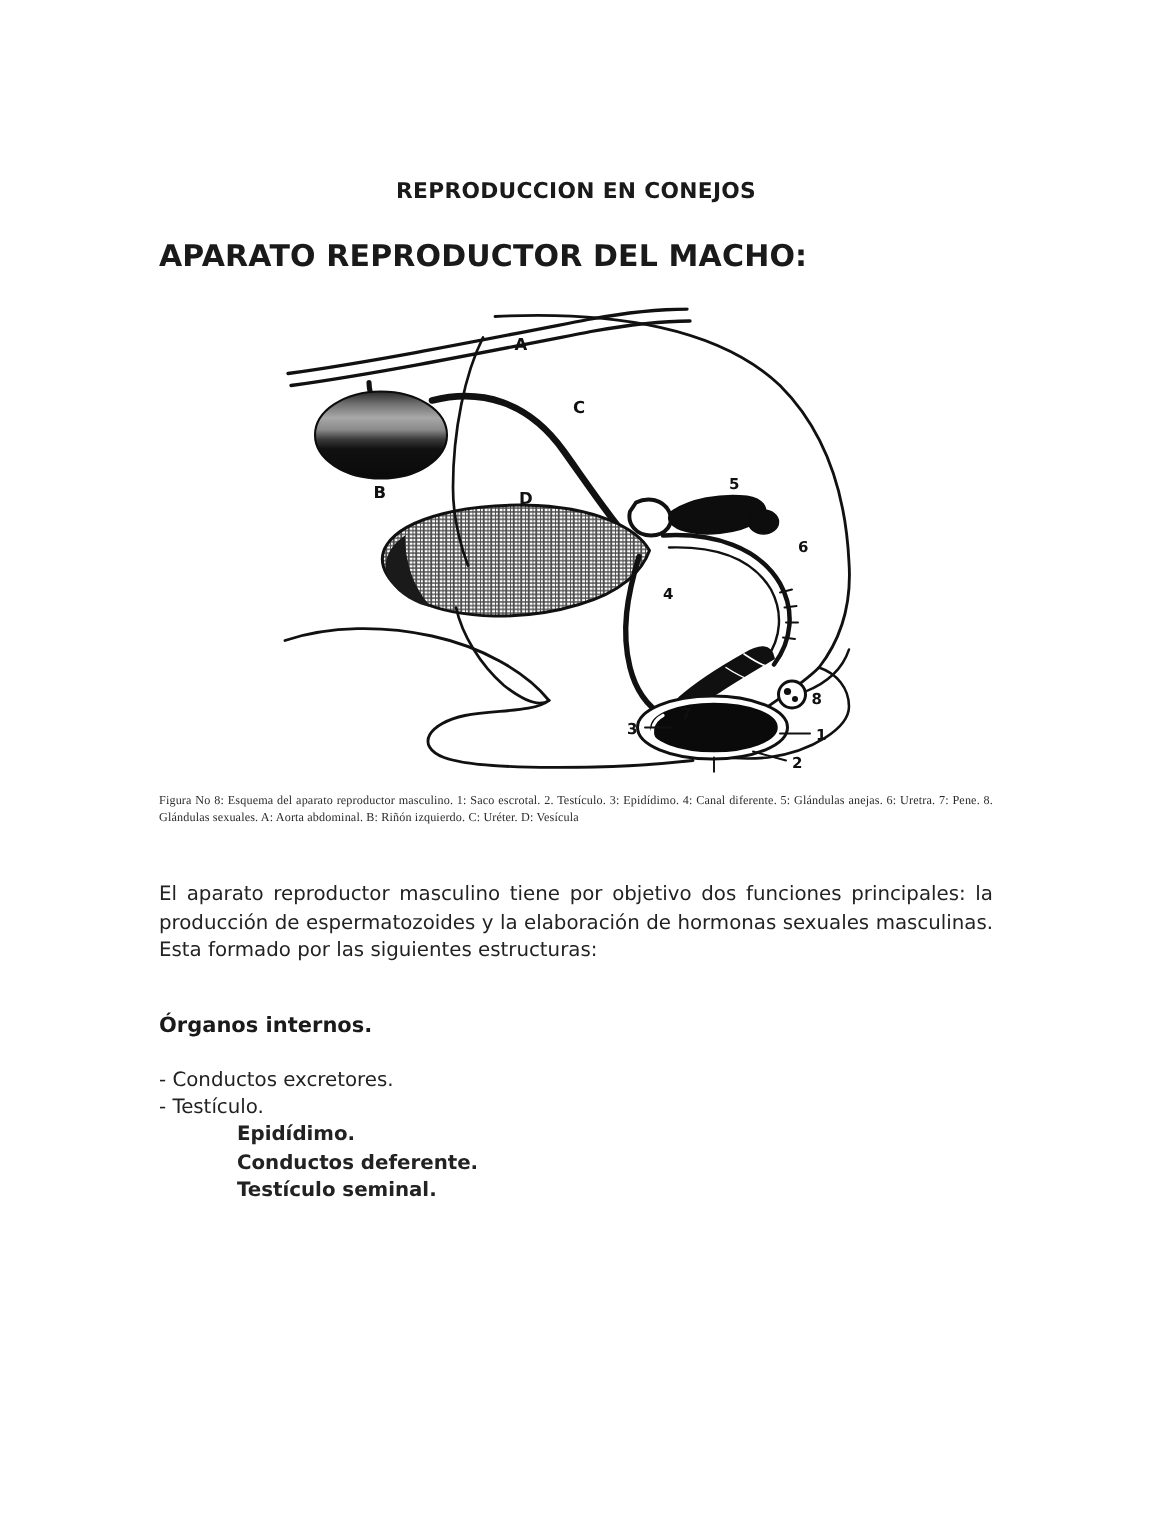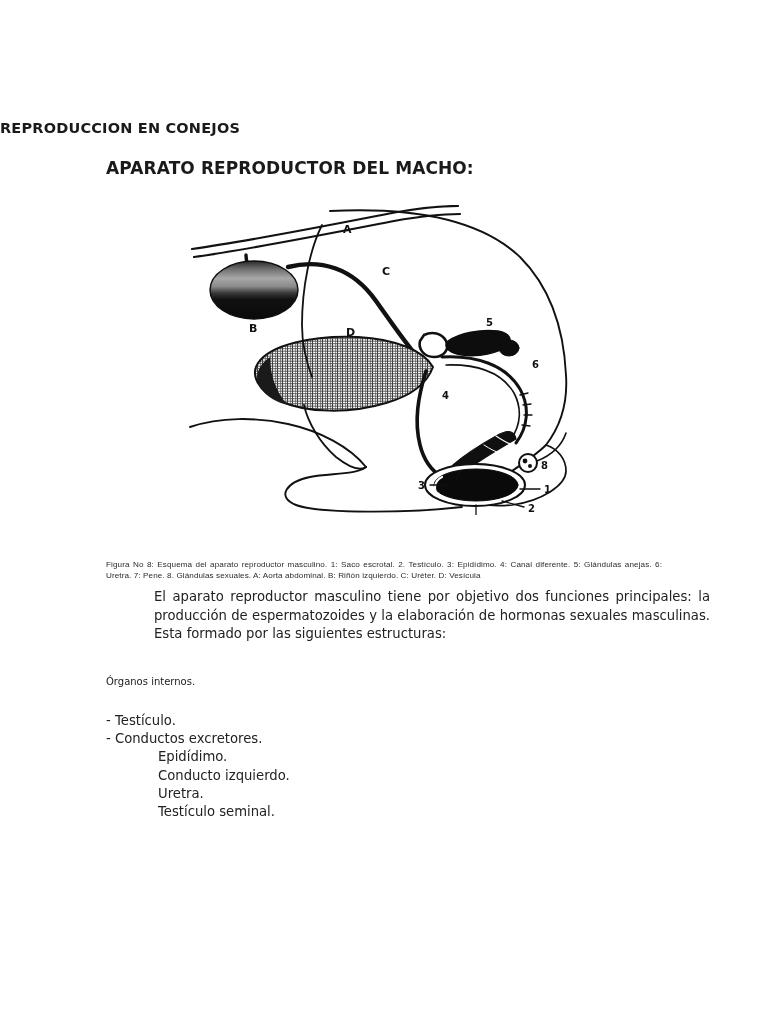--- a/index.html
+++ b/index.html
@@ -21,93 +21,93 @@
     inset: 0;
     background: #ffffff;
   }
 
   
   .doc-title {
     position: absolute;
     left: 0;
     right: 0;
     top: 120px;
-    text-align: left;
+    text-align: center;
     font-size: 14.5px;
     font-weight: bold;
     letter-spacing: 0.2px;
     font-family: "DejaVu Sans", sans-serif;
   }
   .section-heading {
     position: absolute;
     left: 106px;
     top: 158px;
-    font-size: 17px;
+    font-size: 20px;
     font-weight: bold;
     letter-spacing: 0.1px;
   }
 
   
   .figure-wrap {
     position: absolute;
     left: 180px;
     top: 205px;
     width: 440px;
     height: 310px;
   }
   .figure-wrap svg { display: block; }
 
   .fig-caption {
     position: absolute;
     left: 106px;
-    top: 559px;
+    top: 528px;
     width: 556px;
-    font-family: Liberation Sans, sans-serif;
+    font-family: Liberation Serif, serif;
     font-size: 8.1px;
     line-height: 1.42;
     color: #2b2b2b;
     text-align: justify;
     letter-spacing: 0.1px;
   }
 
   
   .body-paragraph {
     position: absolute;
     left: 106px;
     top: 588px;
     width: 556px;
     font-size: 13.2px;
     line-height: 1.42;
     text-align: justify;
     color: #222;
-    margin-left: 48px;
   }
 
   
   .subsection-heading {
     position: absolute;
     left: 106px;
     top: 676px;
-    font-size: 10px;
-    font-weight: normal;
+    font-size: 14px;
+    font-weight: bold;
   }
   .organ-list {
     position: absolute;
     left: 106px;
     top: 712px;
     width: 420px;
     font-size: 13.2px;
     line-height: 1.38;
     color: #222;
   }
   .organ-list .li {
     white-space: pre;
   }
   .organ-list .li.indent {
     padding-left: 52px;
+    font-weight: bold;
   }
 </style>
 </head>
 <body>
 
 <div class="page">
 
   <div class="doc-title">REPRODUCCION EN CONEJOS</div>
 
   <div class="section-heading">APARATO REPRODUCTOR DEL MACHO:</div>
@@ -223,21 +223,20 @@
     </svg>
   </div>
 
   <div class="fig-caption">Figura No 8:  Esquema del aparato reproductor masculino. 1: Saco escrotal. 2. Testículo. 3: Epidídimo. 4: Canal diferente. 5: Glándulas anejas. 6: Uretra. 7: Pene. 8. Glándulas sexuales. A: Aorta abdominal. B: Riñón izquierdo. C: Uréter. D: Vesícula</div>
 
   <div class="body-paragraph">El aparato reproductor masculino tiene por objetivo dos funciones principales: la producción de espermatozoides y la elaboración de hormonas sexuales masculinas. Esta formado por las siguientes estructuras:</div>
 
   <div class="subsection-heading">Órganos internos.</div>
 
   <div class="organ-list">
+    <div class="li">- Conductos excretores.</div>
     <div class="li">- Testículo.</div>
-    <div class="li">- Conductos excretores.</div>
     <div class="li indent">Epidídimo.</div>
-    <div class="li indent">Conducto izquierdo.</div>
-    <div class="li indent">Uretra.</div>
+    <div class="li indent">Conductos deferente.</div>
     <div class="li indent">Testículo seminal.</div>
   </div>
 
 </div>
 
 </body></html>

